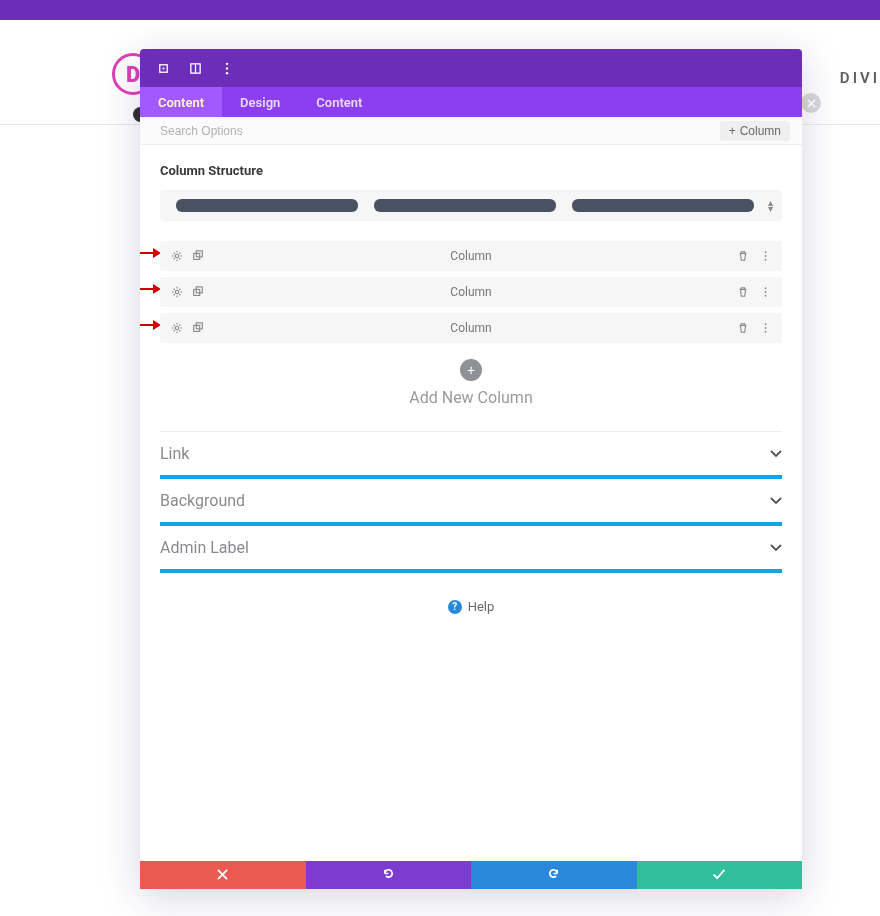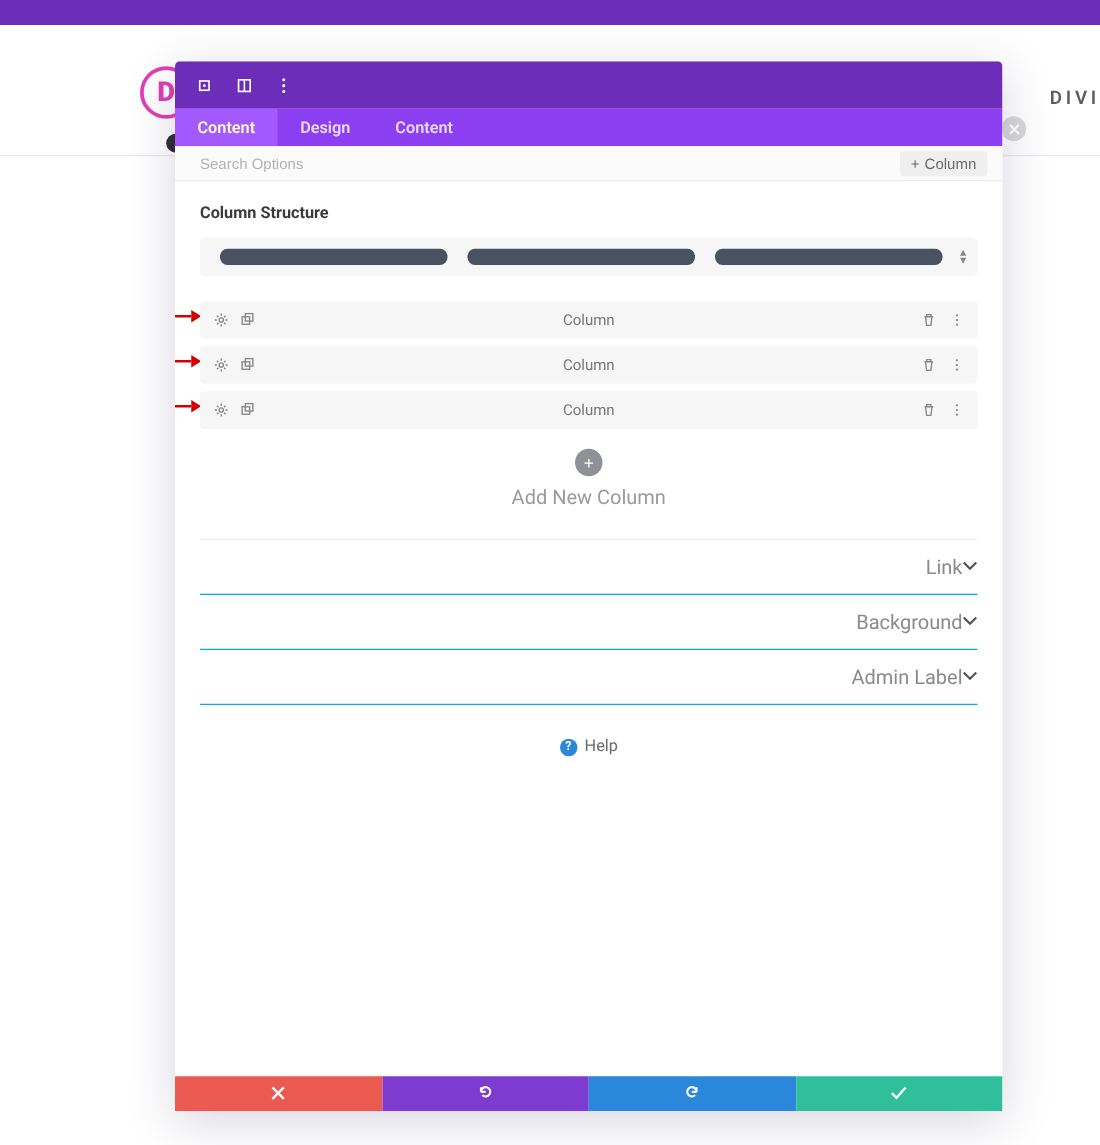--- a/index.html
+++ b/index.html
@@ -262,26 +262,25 @@
     }
     .add-label {
       font-size: 16px;
       color: #9a9a9a;
       margin-top: 7px;
     }
     .accordion {
       border-top: 1px solid #eee;
     }
     .accordion-item {
-      border-bottom: 1px solid #0ea5e9;
+      border-bottom: 4px solid #0ea5e9;
       padding: 12px 0;
       display: flex;
       align-items: center;
       cursor: pointer;
-      text-align: right;
     }
     .accordion-title {
       flex: 1;
       font-size: 16px;
       color: #8a8a8f;
       font-weight: 400;
     }
     .accordion-chevron {
       color: #555;
       font-size: 13px;

